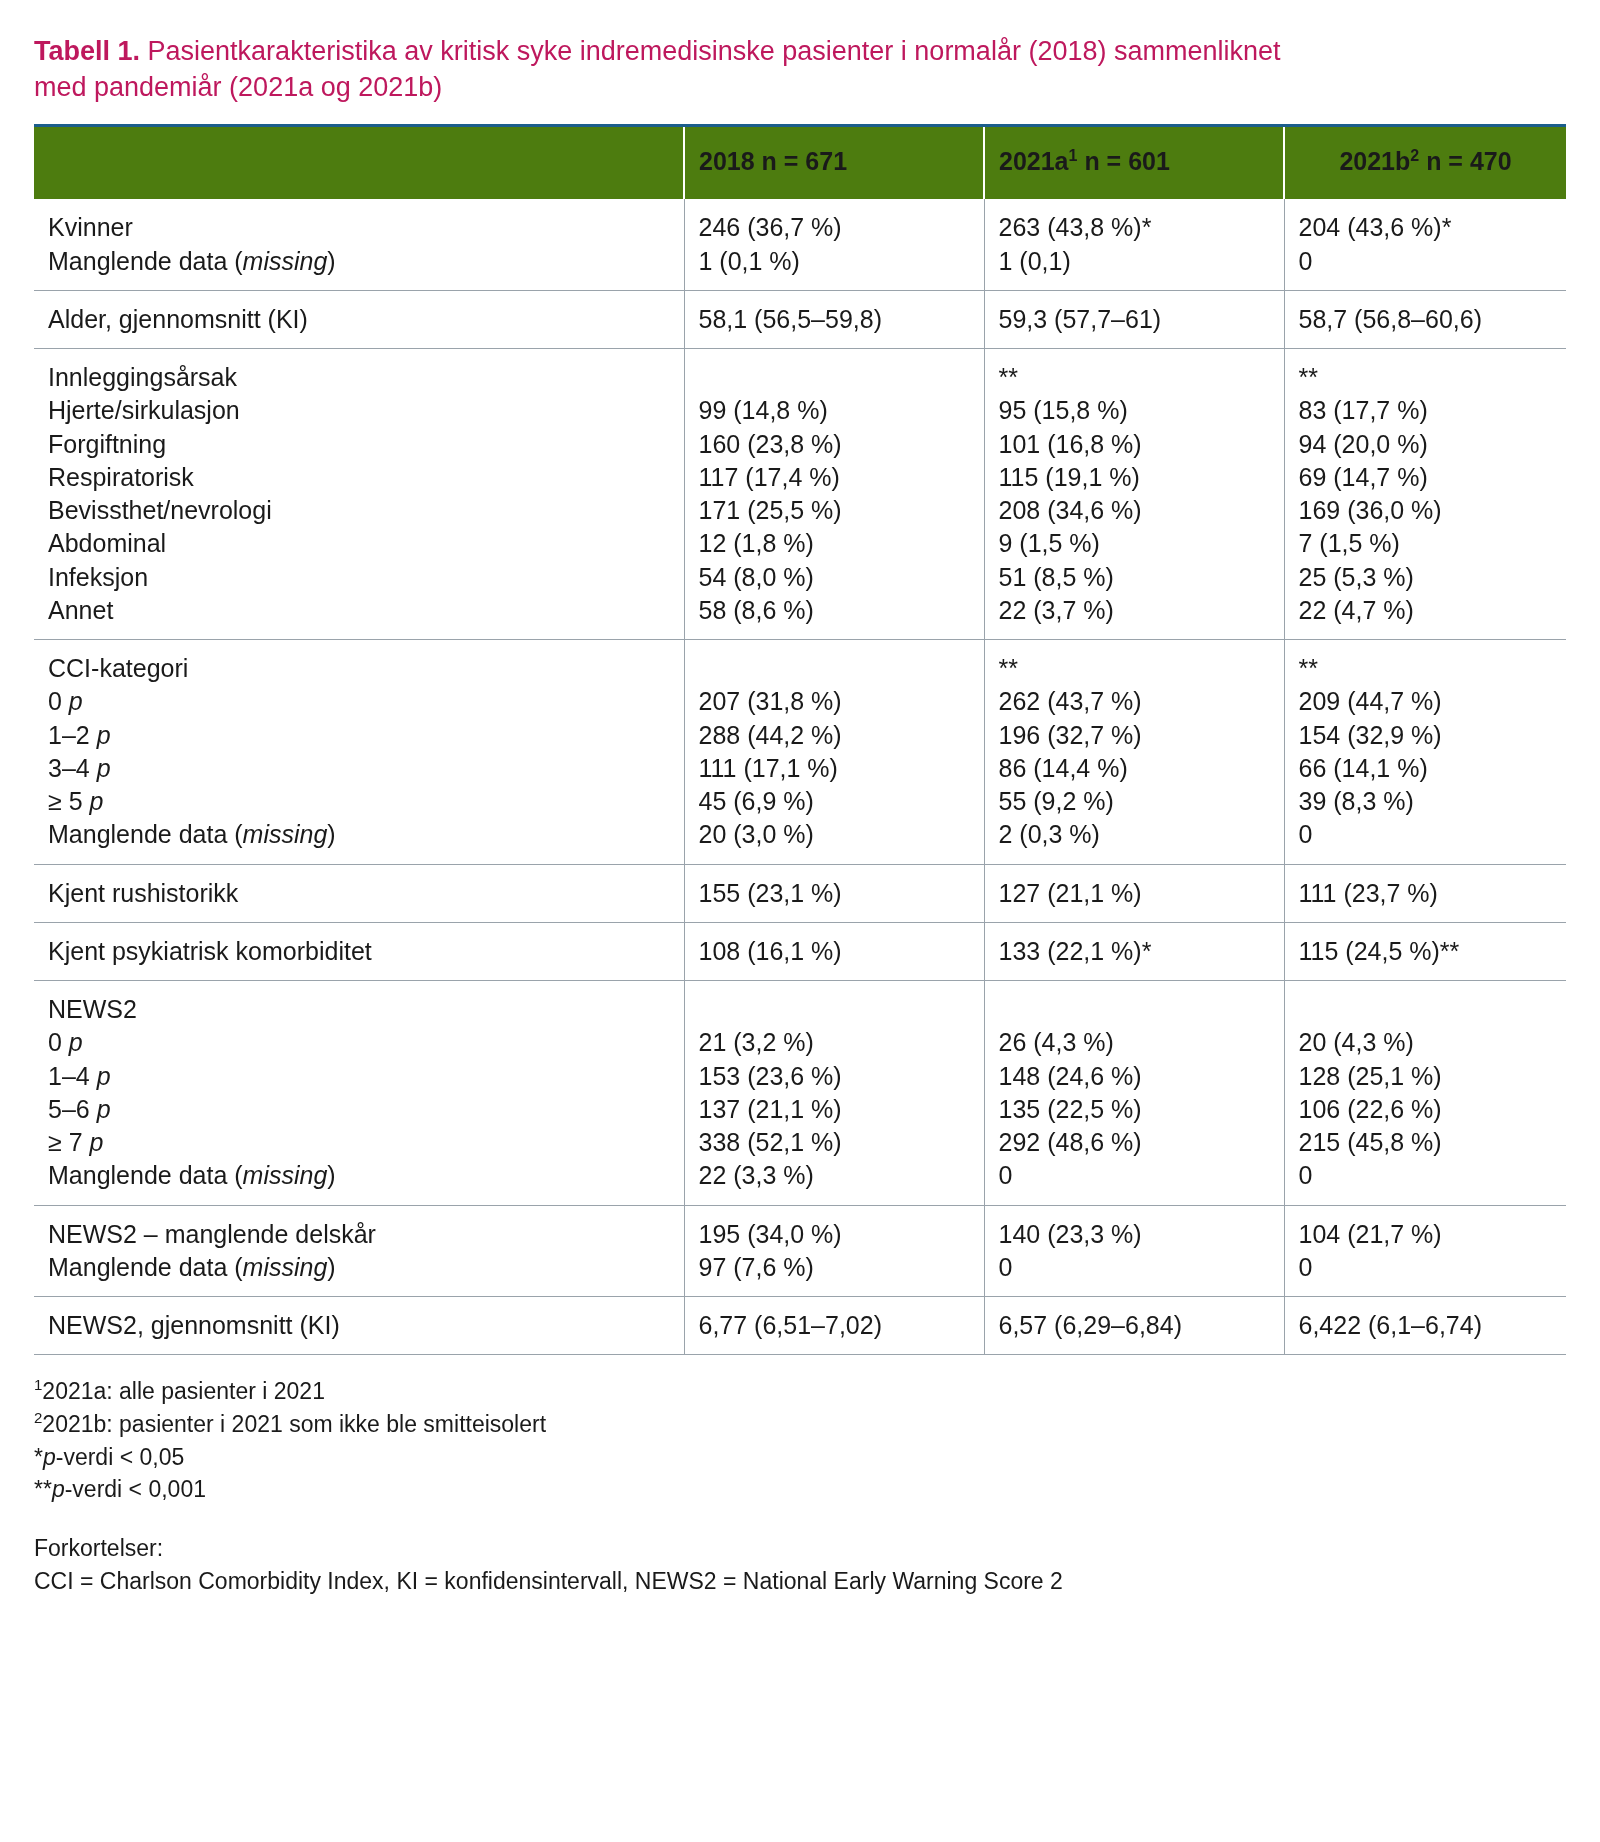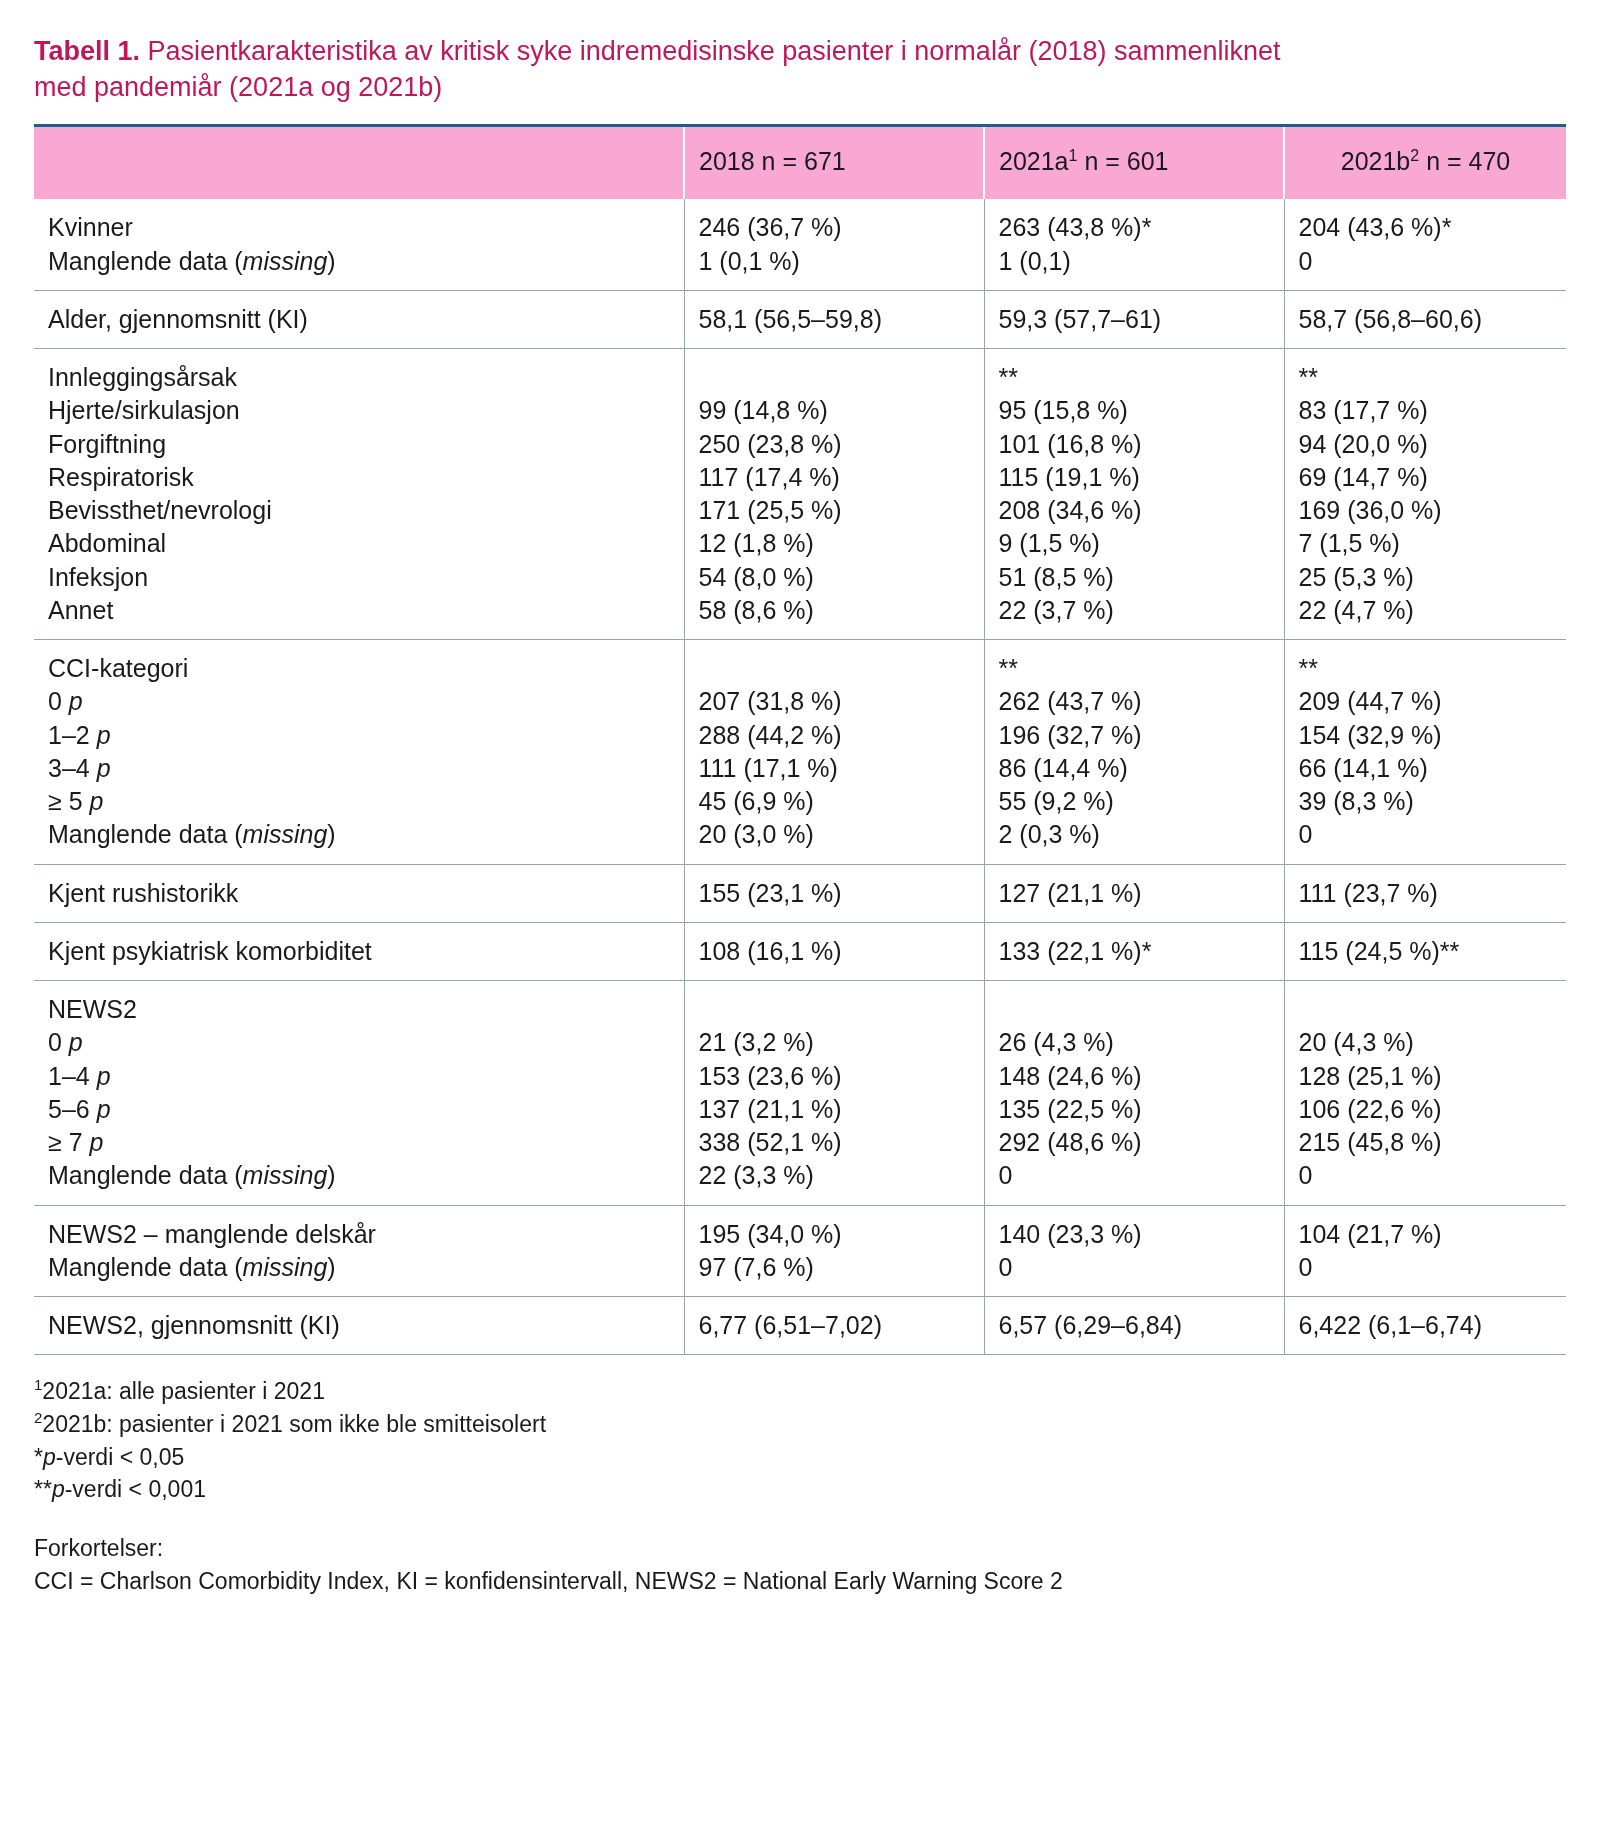--- a/index.html
+++ b/index.html
@@ -38,25 +38,25 @@
     border-collapse: collapse;
     width: 100%;
     table-layout: fixed;
   }
   table.tbl col.c0 { width: 650px; }
   table.tbl col.c1 { width: 300px; }
   table.tbl col.c2 { width: 300px; }
   table.tbl col.c3 { width: 282px; }
 
   thead th {
-    background: #f9a8d4;
+    background: #4d7c0f;
     vertical-align: top;
     text-align: left;
     font-size: 25px;
-    font-weight: normal;
+    font-weight: bold;
     padding: 18px 14px 22px 14px;
     border-right: 2px solid #ffffff;
     line-height: 1.3;
   }
   thead th:last-child { border-right: none; text-align: center; }
   thead th.blank { }
   thead th sup {
     font-size: 16px;
     vertical-align: super;
     line-height: 0;
@@ -173,21 +173,21 @@
             <span class="ln">Forgiftning</span>
             <span class="ln">Respiratorisk</span>
             <span class="ln">Bevissthet/nevrologi</span>
             <span class="ln">Abdominal</span>
             <span class="ln">Infeksjon</span>
             <span class="ln">Annet</span>
           </td>
           <td>
             <span class="ln blank">&nbsp;</span>
             <span class="ln">99 (14,8 %)</span>
-            <span class="ln">250 (23,8 %)</span>
+            <span class="ln">160 (23,8 %)</span>
             <span class="ln">117 (17,4 %)</span>
             <span class="ln">171 (25,5 %)</span>
             <span class="ln">12 (1,8 %)</span>
             <span class="ln">54 (8,0 %)</span>
             <span class="ln">58 (8,6 %)</span>
           </td>
           <td>
             <span class="ln">**</span>
             <span class="ln">95 (15,8 %)</span>
             <span class="ln">101 (16,8 %)</span>

